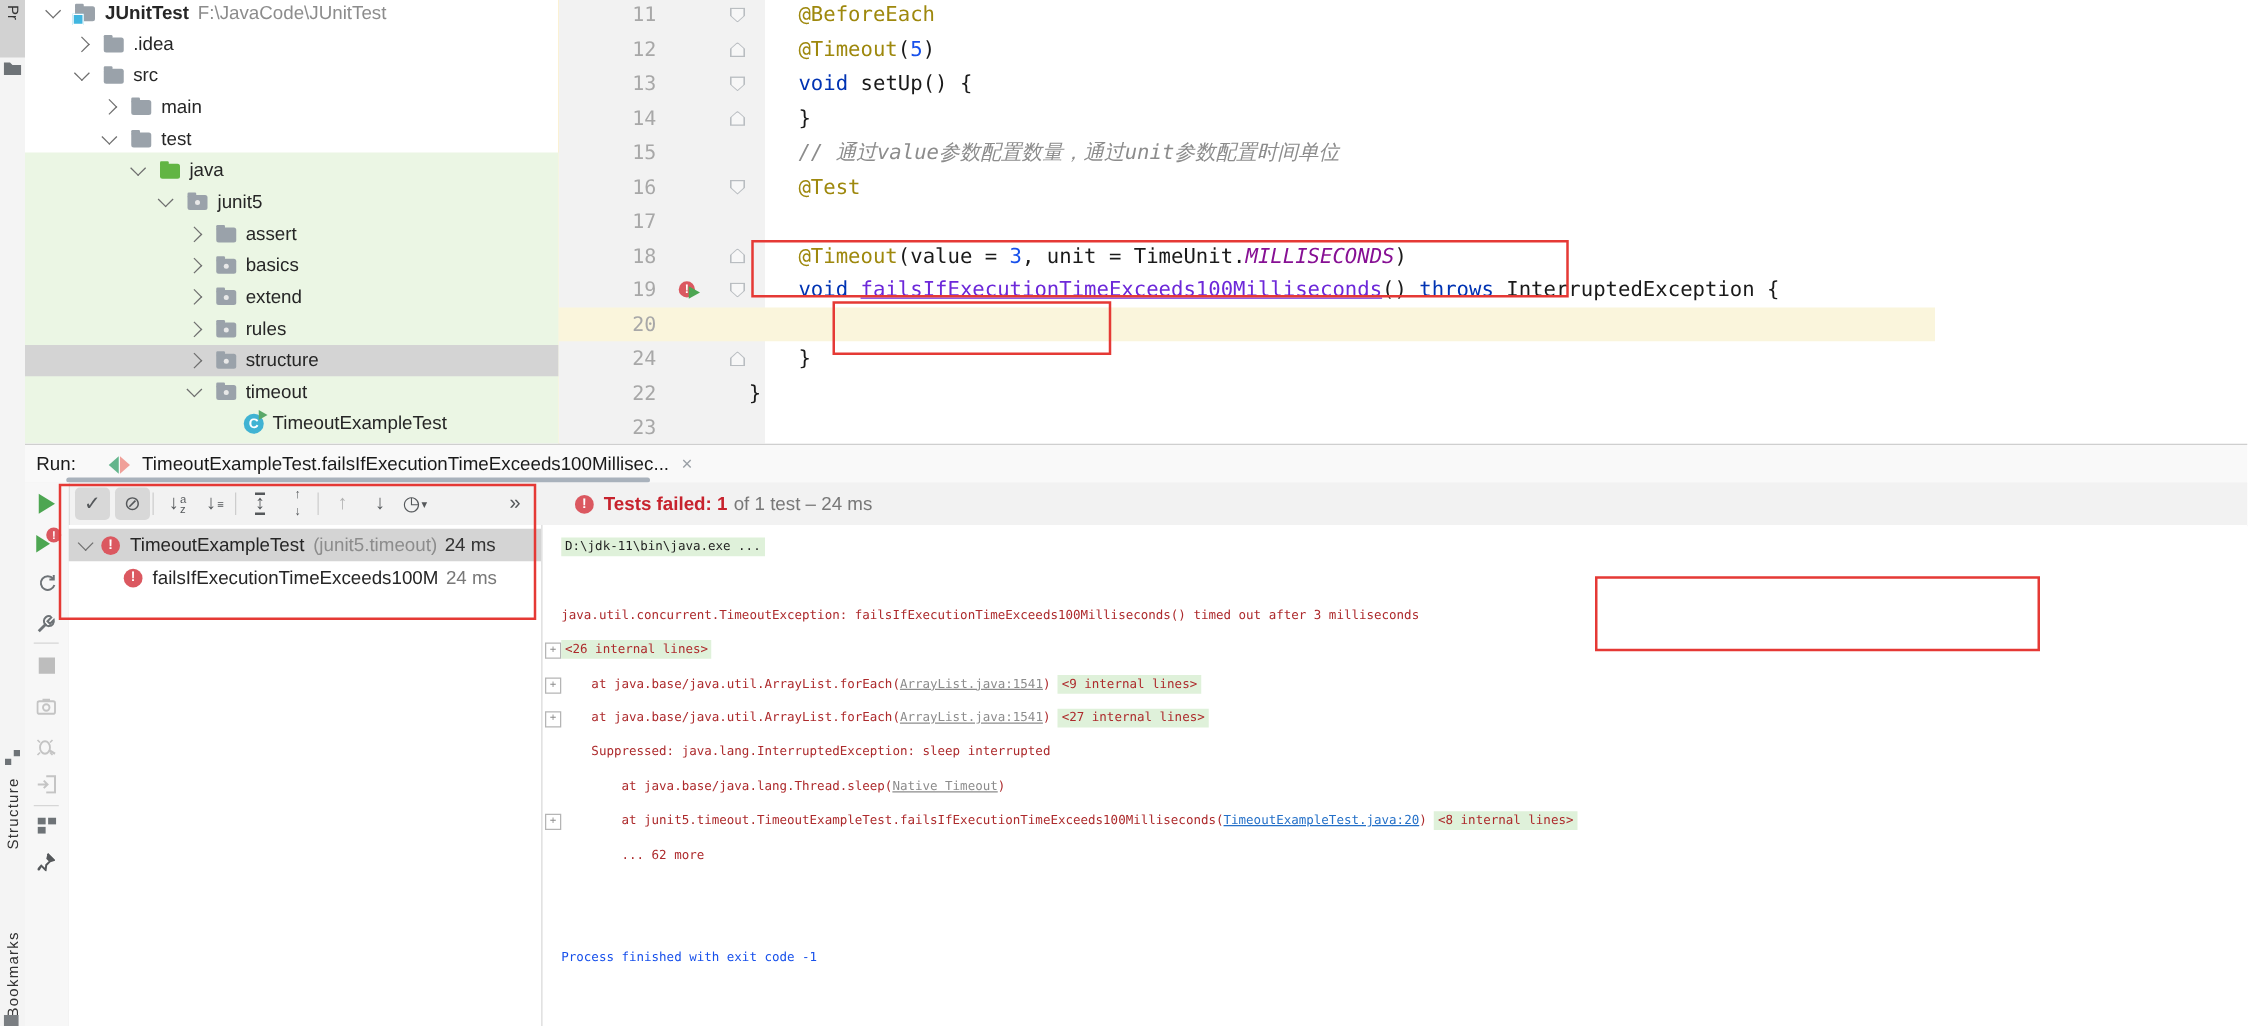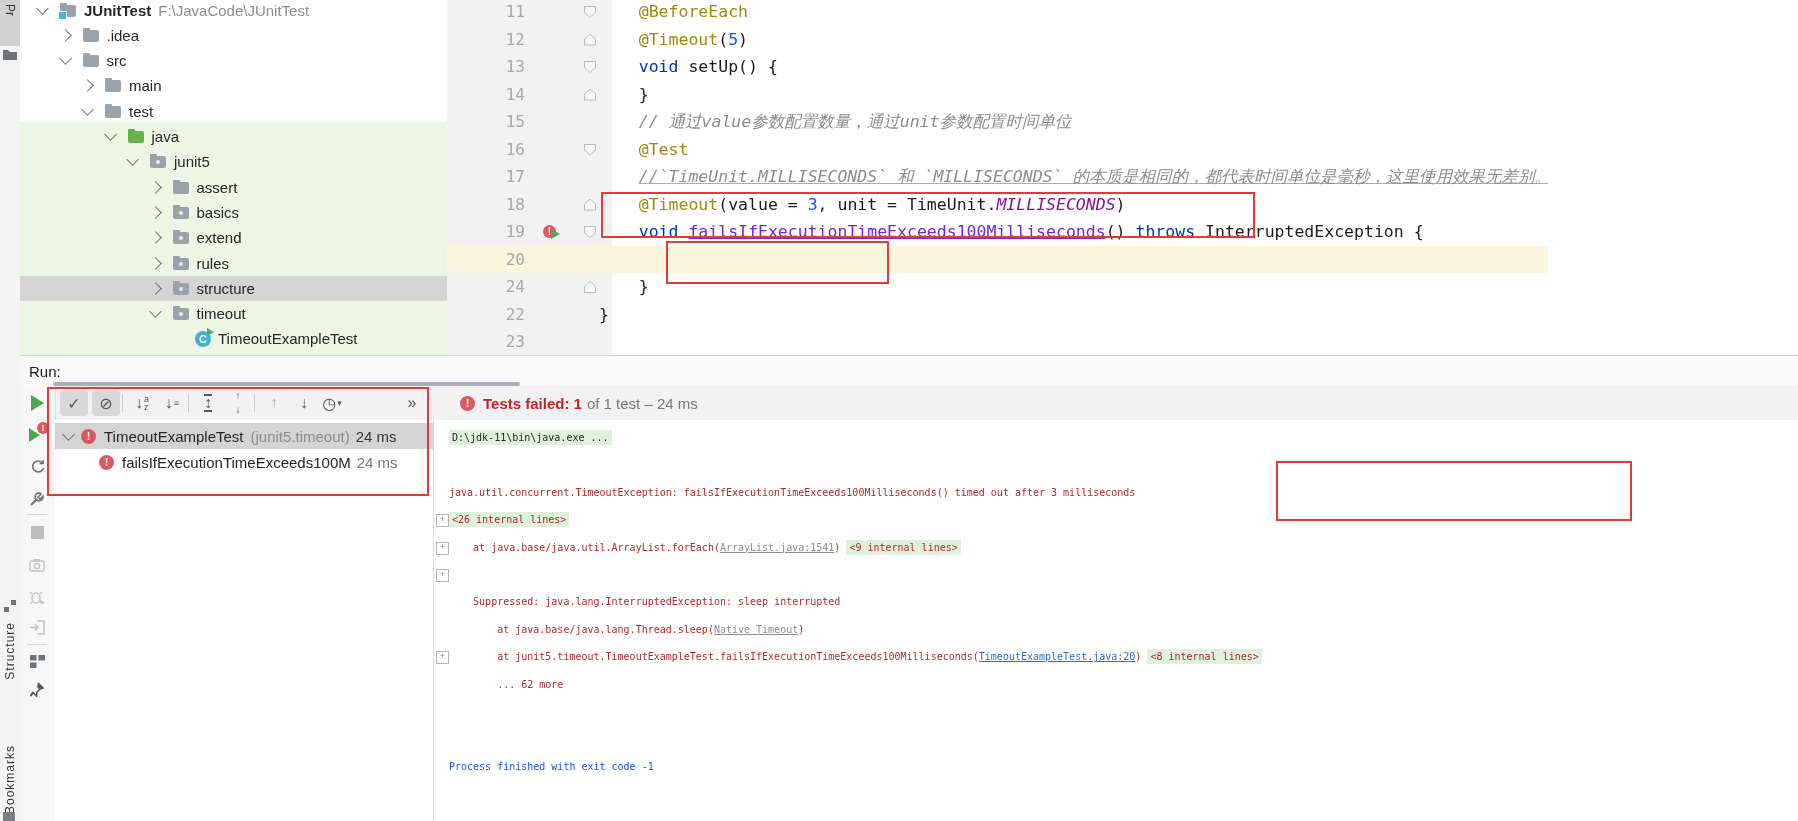--- a/index.html
+++ b/index.html
@@ -341,21 +341,21 @@
         <span class="lnum mono">16</span>
         <span class="lfold">
           <span class="pent start" style="position:relative;display:block;">
             <span class="in"></span>
           </span>
         </span>
         <pre class="code-text"><span>    </span><span class="s-ann">@Test</span></pre>
       </div>
       <div class="code-line" style="top: 163px;">
         <span class="lnum mono">17</span>
-        <pre class="code-text"><span>    </span><span class="s-cmtu">//`TimeUnit.MILLISECONDS` 和 `MILLISECONDS` 的本质是相同的，都代表时间单位是毫秒，这里使用效果无差别。</span></pre>
+        <pre class="code-text"><span>    </span></pre>
       </div>
       <div class="code-line" style="top: 190.5px;">
         <span class="lnum mono">18</span>
         <span class="lfold">
           <span class="pent end" style="position:relative;display:block;">
             <span class="in"></span>
           </span>
         </span>
         <pre class="code-text"><span>    </span><span class="s-ann">@Timeout</span><span>(value = </span><span class="s-num">3</span><span>, unit = TimeUnit.</span><span class="s-field">MILLISECONDS</span><span>)</span></pre>
       </div>
@@ -390,20 +390,26 @@
       </div>
       <div class="code-line" style="top: 328px;">
         <span class="lnum mono">23</span>
         <pre class="code-text"></pre>
       </div>
     </div>
 </div>
 
 <div id="run-header" class="abs">
   <span id="run-label">Run:</span>
+  <div id="run-tab">
+    <span class="tab-tri-l"></span>
+    <span class="tab-tri-r"></span>
+    <span id="run-tab-title">TimeoutExampleTest.failsIfExecutionTimeExceeds100Millisec...</span>
+    <span id="tab-close">×</span>
+  </div>
 </div>
 <div id="tab-underline" class="abs"></div>
 
 <div id="run-toolbar-row" class="abs">
   <div id="toolbar-items">
       <span class="tb-sep" style="left: 102px;"></span>
       <span class="tb-sep" style="left: 168px;"></span>
       <span class="tb-sep" style="left: 234px;"></span>
       <span class="tb chip" style="left: 40px; width: 28px;">
         <span>✓</span>
@@ -545,20 +551,21 @@
       <div class="con-line" style="top: 86.2px;">
         <span class="con-fold">+</span>
         <pre class="con-text"><span class="c-chipg mono">&lt;26 internal lines&gt;</span></pre>
       </div>
       <div class="con-line" style="top: 113.6px;">
         <span class="con-fold">+</span>
         <pre class="con-text"><span class="c-err">    at java.base/java.util.ArrayList.forEach(</span><span class="c-lg">ArrayList.java:1541</span><span class="c-err">) </span><span class="c-chipg mono">&lt;9 internal lines&gt;</span></pre>
       </div>
       <div class="con-line" style="top: 141px;">
         <span class="con-fold">+</span>
+        <pre class="con-text"><span class="c-err">    at java.base/java.util.ArrayList.forEach(</span><span class="c-lg">ArrayList.java:1541</span><span class="c-err">) </span><span class="c-chipg mono">&lt;27 internal lines&gt;</span></pre>
       </div>
       <div class="con-line" style="top: 168.4px;">
         <span class="con-fold empty">+</span>
         <pre class="con-text"><span class="c-err">    Suppressed: java.lang.InterruptedException: sleep interrupted</span></pre>
       </div>
       <div class="con-line" style="top: 195.8px;">
         <span class="con-fold empty">+</span>
         <pre class="con-text"><span class="c-err">        at java.base/java.lang.Thread.sleep(</span><span class="c-lg">Native Timeout</span><span class="c-err">)</span></pre>
       </div>
       <div class="con-line" style="top: 223.2px;">

